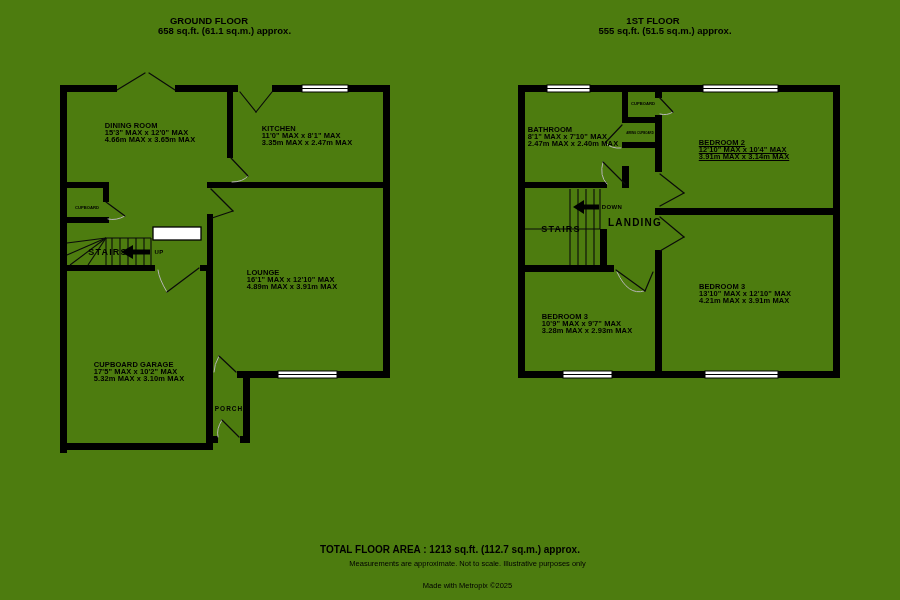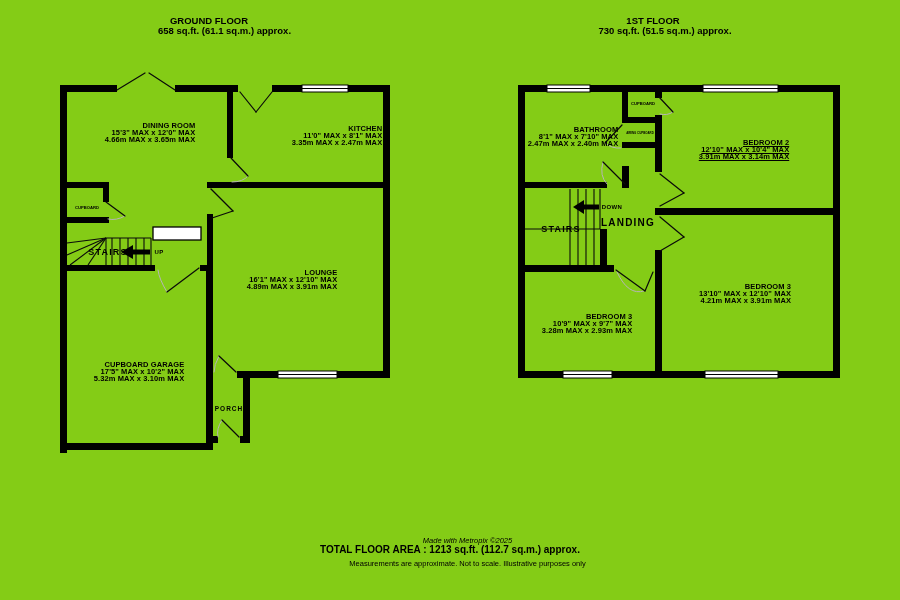--- a/index.html
+++ b/index.html
@@ -1,27 +1,27 @@
 <!DOCTYPE html>
 <html><head>
 <meta charset="utf-8">
 <style>
   html,body{margin:0;padding:0;background:#fff;}
-  .canvas{position:relative;width:900px;height:600px;background:#84cc16;
+  .canvas{position:relative;width:900px;height:600px;background:#4d7c0f;
           font-family:"Liberation Sans",sans-serif;color:#000;overflow:hidden;}
   .plan-svg{position:absolute;left:0;top:0;}
   .lbl{position:absolute;white-space:nowrap;font-weight:bold;}
   .centered{transform:translateX(-50%);text-align:center;}
   .mid{transform:translate(-50%,-50%);text-align:center;}
-  .room{position:absolute;transform:translateX(-50%);text-align:right;
+  .room{position:absolute;transform:translateX(-50%);text-align:left;
         font-weight:bold;font-size:7.5px;line-height:7.2px;letter-spacing:.1px;white-space:nowrap;}
   .room span{display:block;}
   .hdr{font-size:9.5px;}
   .stairs-word{font-size:9px;letter-spacing:1.2px;}
-  .landing-word{font-size:10px;letter-spacing:1.2px;}
+  .landing-word{font-size:10px;letter-spacing:1.2px;padding-left:14px;}
   .updown-word{font-size:6px;letter-spacing:.4px;}
   .porch-word{font-size:6.5px;letter-spacing:1px;}
   .tiny{font-size:8px;transform:translate(-50%,-50%) scale(0.52);transform-origin:center;}
   .tinier{font-size:8px;transform:translate(-50%,-50%) scale(0.36);transform-origin:center;}
   .foot-total{font-size:10px;}
   .foot-small{font-size:7.5px;font-weight:normal;padding-left:35px;}
 </style>
 </head>
 <body>
 
@@ -188,28 +188,28 @@
       <g fill="#000">
         <polygon points="573,207 584,200 584,214"></polygon>
         <rect x="584" y="204.5" width="15" height="5"></rect>
       </g>
     </g>
   </svg>
 
   <div class="lbl centered hdr" style="left:209px;top:15px;">GROUND FLOOR</div>
   <div class="lbl centered hdr" style="left:218px;top:25px;padding-left:13px;">658 sq.ft. (61.1 sq.m.) approx.</div>
   <div class="lbl centered hdr" style="left:653px;top:15px;">1ST FLOOR</div>
-  <div class="lbl centered hdr" style="left:665px;top:25px;">730 sq.ft. (51.5 sq.m.) approx.</div>
+  <div class="lbl centered hdr" style="left:665px;top:25px;">555 sq.ft. (51.5 sq.m.) approx.</div>
 
   <div class="room" style="left:150px;top:122px;">
     <span>DINING ROOM</span>
     <span>15'3" MAX x 12'0" MAX</span>
     <span>4.66m MAX x 3.65m MAX</span>
   </div>
-  <div class="room" style="left:307px;top:125px;margin-left:30px;">
+  <div class="room" style="left:307px;top:125px;">
     <span>KITCHEN</span>
     <span>11'0" MAX x 8'1" MAX</span>
     <span>3.35m MAX x 2.47m MAX</span>
   </div>
   <div class="room" style="left:292px;top:269px;">
     <span>LOUNGE</span>
     <span>16'1" MAX x 12'10" MAX</span>
     <span>4.89m MAX x 3.91m MAX</span>
   </div>
   <div class="room" style="left:139px;top:361px;">
@@ -243,15 +243,15 @@
     <span>3.28m MAX x 2.93m MAX</span>
   </div>
   <div class="lbl mid landing-word" style="left:628px;top:222px;">LANDING</div>
   <div class="lbl mid stairs-word" style="left:561px;top:229px;">STAIRS</div>
   <div class="lbl mid updown-word" style="left:612px;top:207px;">DOWN</div>
   <div class="lbl tiny" style="left:643px;top:104px;">CUPBOARD</div>
   <div class="lbl tinier" style="left:640px;top:133px;">AIRING CUPBOARD</div>
 
   <div class="lbl centered foot-total" style="left:450px;top:544px;">TOTAL FLOOR AREA : 1213 sq.ft. (112.7 sq.m.) approx.</div>
   <div class="lbl centered foot-small" style="left:450px;top:559px;">Measurements are approximate.  Not to scale.  Illustrative purposes only</div>
-  <div class="lbl centered foot-small" style="left:450px;top:536px;font-style:italic;">Made with Metropix ©2025</div>
+  <div class="lbl centered foot-small" style="left:450px;top:581px;">Made with Metropix ©2025</div>
 
 </div>
 
 </body></html>

